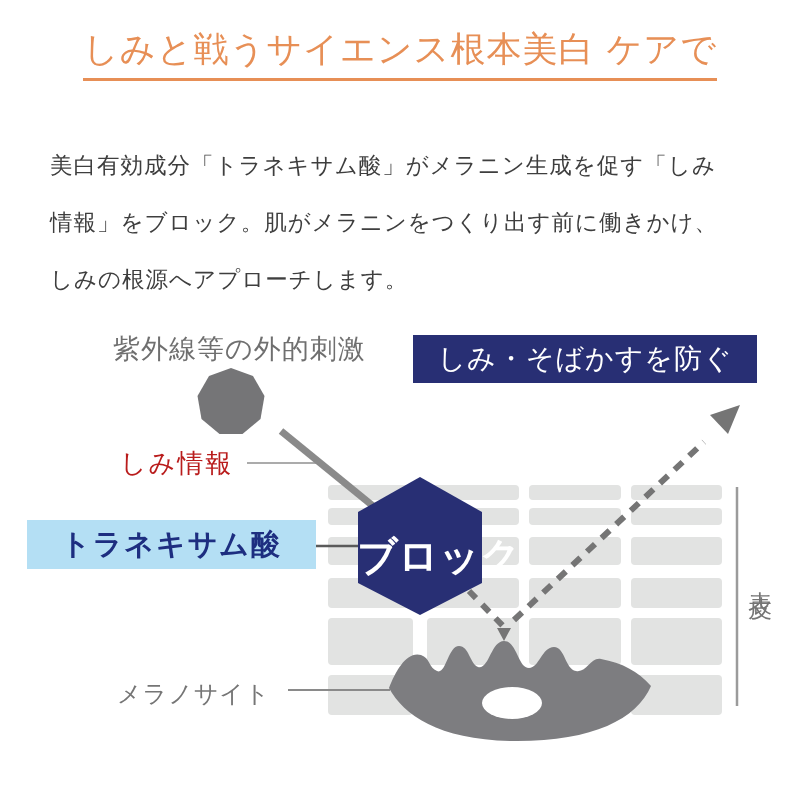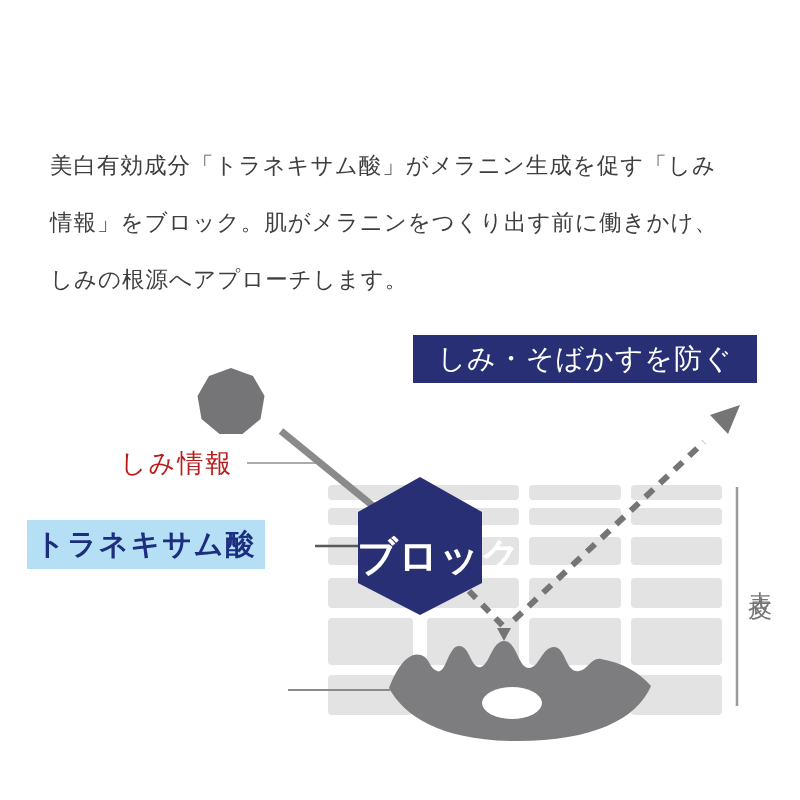--- a/index.html
+++ b/index.html
@@ -20,21 +20,21 @@
     left:50px;font-size:22.5px;color:#3E3E3E;letter-spacing:1px;white-space:nowrap;
   }
   
   .gray-label{color:#6F6F6F;white-space:nowrap;}
   .banner{
     left:413px;top:335px;width:344px;height:48px;background:#282F74;
     color:#ffffff;font-weight:400;font-size:28px;letter-spacing:1px;
     display:flex;align-items:center;justify-content:center;white-space:nowrap;
   }
   .ingredient-box{
-    left:27px;top:520px;width:238px;height:49px;background:#B4DFF4;
+    left:27px;top:520px;width:289px;height:49px;background:#B4DFF4;
     color:#1D2E80;font-weight:700;font-size:29px;letter-spacing:2px;
     display:flex;align-items:center;justify-content:center;white-space:nowrap;
   }
   .block-label{
     left:357px;top:529px;width:126px;text-align:center;
     color:#ffffff;font-weight:700;font-size:40px;white-space:nowrap;
   }
   .epidermis{
     left:744px;top:572px;writing-mode:vertical-rl;
     font-size:24px;color:#757575;letter-spacing:5px;
@@ -43,20 +43,23 @@
     left:630px;top:741px;width:150px;text-align:center;
     font-size:21px;color:#8C8C8C;white-space:nowrap;
   }
   svg{position:absolute;left:0;top:0;pointer-events:none;}
 </style>
 </head>
 <body>
 
 <div id="stage">
 
+  <div class="abs title-line" style="top:26px">
+    <span class="u">しみと戦うサイエンス根本美白 ケアで</span>
+  </div>
 
   <div>
     <div class="abs body-line" style="top:150px">美白有効成分「トラネキサム酸」がメラニン生成を促す「しみ</div>
     <div class="abs body-line" style="top:207px">情報」をブロック。肌がメラニンをつくり出す前に働きかけ、</div>
     <div class="abs body-line" style="top:264px">しみの根源へアプローチします。</div>
   </div>
 
   <svg width="800" height="800" viewBox="0 0 800 800">
 
     <g fill="#E2E3E2">
@@ -116,26 +119,28 @@
         C 637 719 593 741 517 741
         C 441 741 404 716 389 688 Z"></path>
       <ellipse cx="512" cy="703" rx="30" ry="16" fill="#ffffff"></ellipse>
     </g>
 
     <polygon fill="#757577" points="231,368 253,376 264.5,396 260.5,419 242.5,434 219.5,434 201.5,419 197.5,396 209,376"></polygon>
 
     <polygon fill="#282F74" points="420,477 482,512 482,583 420,615 358,583 358,512"></polygon>
   </svg>
 
+  <div class="abs gray-label" style="left:113px;top:331px;font-size:27px;letter-spacing:1px">紫外線等の外的刺激</div>
 
   <div class="abs banner">しみ・そばかすを防ぐ</div>
 
   <div class="abs gray-label" style="left:120px;top:446px;font-size:26px;letter-spacing:2px;color:#b91c1c">しみ情報</div>
 
   <div class="abs ingredient-box">トラネキサム酸</div>
 
   <div class="abs block-label">ブロック</div>
 
+  <div class="abs gray-label" style="left:117px;top:678px;font-size:24px;letter-spacing:1px;color:#757575">メラノサイト</div>
 
   <div class="abs epidermis">表皮</div>
 
 
 </div>
 
 </body></html>

